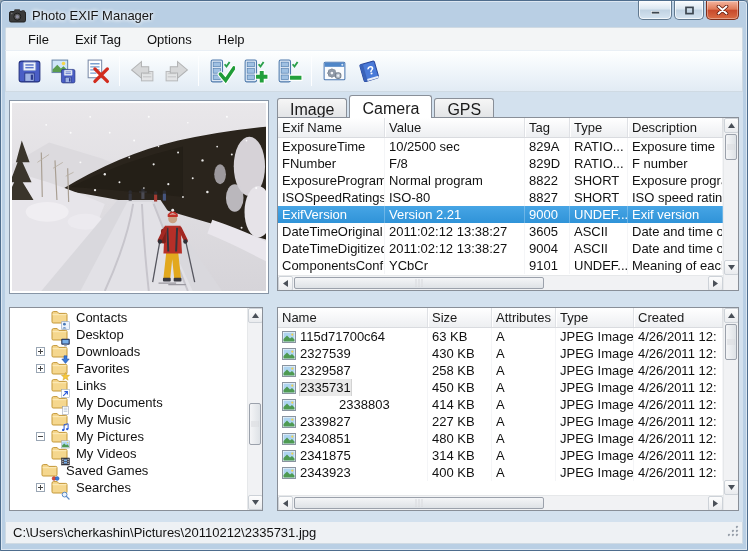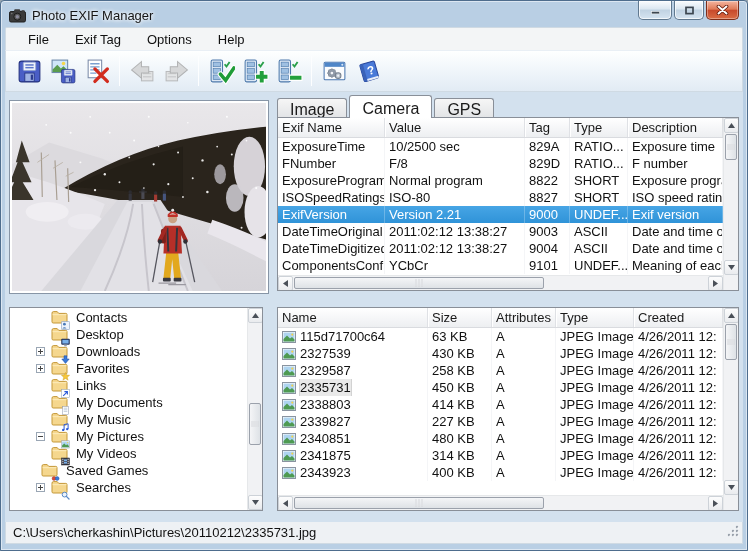--- a/index.html
+++ b/index.html
@@ -415,21 +415,21 @@
             <div class="gp-row selected">
               <div class="gp-cell" style="width: 107px;">ExifVersion</div>
               <div class="gp-cell" style="width: 140px;">Version 2.21</div>
               <div class="gp-cell" style="width: 45px;">9000</div>
               <div class="gp-cell" style="width: 58px;">UNDEF...</div>
               <div class="gp-cell" style="flex: 1 1 0%;">Exif version</div>
             </div>
             <div class="gp-row">
               <div class="gp-cell" style="width: 107px;">DateTimeOriginal</div>
               <div class="gp-cell" style="width: 140px;">2011:02:12 13:38:27</div>
-              <div class="gp-cell" style="width: 45px;">9003</div>
+              <div class="gp-cell" style="width: 45px;">3605</div>
               <div class="gp-cell" style="width: 58px;">ASCII</div>
               <div class="gp-cell" style="flex: 1 1 0%;">Date and time of</div>
             </div>
             <div class="gp-row">
               <div class="gp-cell" style="width: 107px;">DateTimeDigitized</div>
               <div class="gp-cell" style="width: 140px;">2011:02:12 13:38:27</div>
               <div class="gp-cell" style="width: 45px;">9004</div>
               <div class="gp-cell" style="width: 58px;">ASCII</div>
               <div class="gp-cell" style="flex: 1 1 0%;">Date and time of</div>
             </div>
@@ -761,21 +761,21 @@
                   <circle cx="10.3" cy="3.6" r="1.1" fill="#f3d24a"></circle>
                 </svg>
                 <span class="sel-label">2335731</span>
               </div>
               <div class="gp-cell" style="width: 64px;">450 KB</div>
               <div class="gp-cell" style="width: 64px;">A</div>
               <div class="gp-cell" style="width: 78px;">JPEG Image</div>
               <div class="gp-cell" style="flex: 1 1 0%;">4/26/2011 12:</div>
             </div>
             <div class="gp-row">
-              <div class="gp-cell name-cell" style="width: 150px;">
+              <div class="gp-cell name-cell" style="width: 150px; gap: 39px;">
                 <svg viewBox="0 0 14 12">
                   <rect x="0.5" y="0.5" width="13" height="11" fill="#fff" stroke="#8a94a0"></rect>
                   <rect x="1.5" y="1.5" width="11" height="9" fill="#aed4f0"></rect>
                   <path d="M1.5 8 L5 4.5 L8 7.5 L10 6 L12.5 8.5 L12.5 10.5 L1.5 10.5 Z" fill="#4e9a52"></path>
                   <circle cx="10.3" cy="3.6" r="1.1" fill="#f3d24a"></circle>
                 </svg>
                 <span>2338803</span>
               </div>
               <div class="gp-cell" style="width: 64px;">414 KB</div>
               <div class="gp-cell" style="width: 64px;">A</div>

